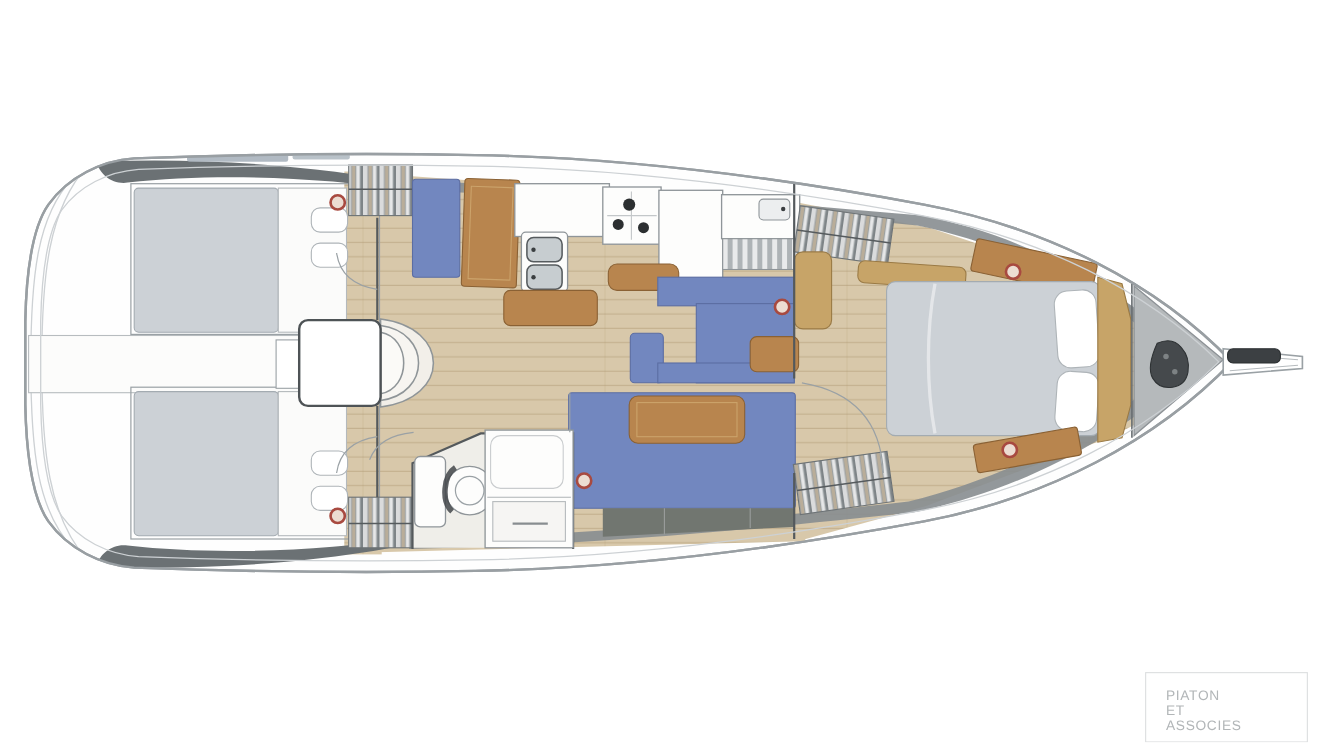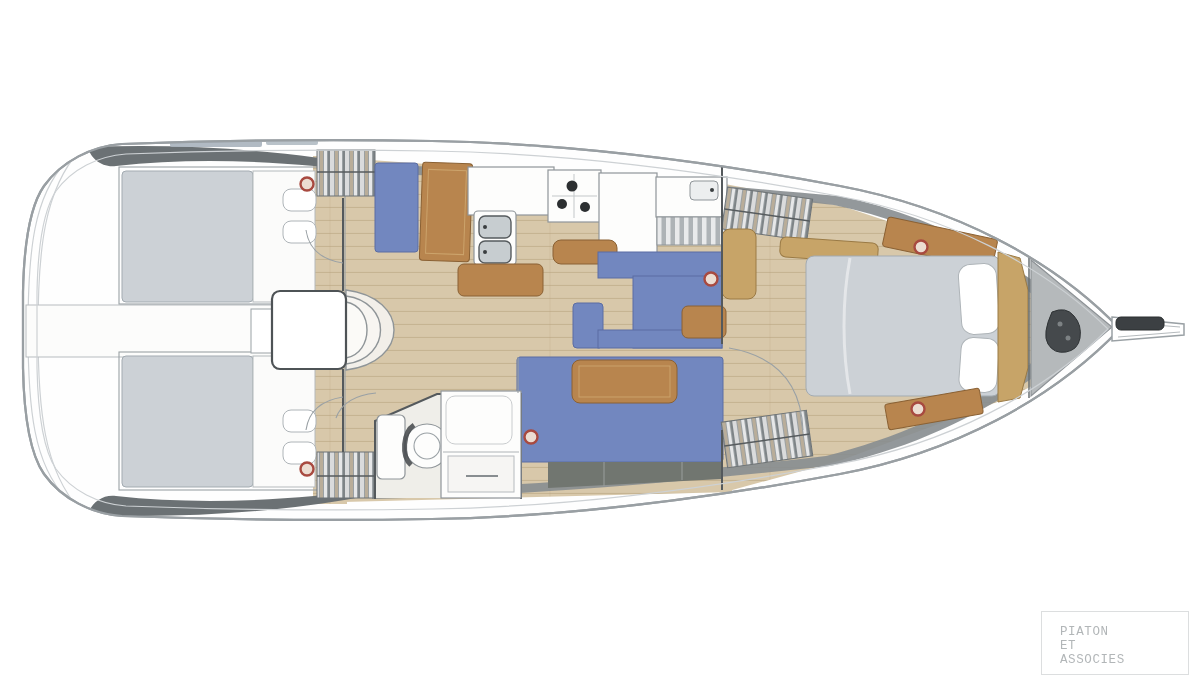--- a/index.html
+++ b/index.html
@@ -1,17 +1,17 @@
 <!DOCTYPE html>
 <html style="--background: #ffffff; --wood-floor: #d8c8aa; --wood-dark: #b8854e; --wood-mid: #c7a468; --upholstery-blue: #7287bf; --mattress-gray: #ccd1d6; --deck-shadow: #6b7174; --deck-band: #878d90; --locker-gray: #717670; --porthole-red: #a84a40; --anchor-gray: #b5b9bb; --anchor-dark: #45494c; --hull-stroke: #999fa3; --line-dark: #54595c; --watermark-gray: #b2b6b8;"><head>
 <meta charset="utf-8">
 <style>
   html,body{margin:0;padding:0;background:#fff;}
   .stage{position:relative;width:1200px;height:675px;background:var(--background,#fff);overflow:hidden;
-         font-family:Liberation Mono, monospace;}
+         font-family:Liberation Sans, sans-serif;}
   svg{position:absolute;left:0;top:0;}
   .hullfill{fill:#fefefe;stroke:var(--hull-stroke,#999fa3);stroke-width:2.2;}
   .hullstroke{fill:none;stroke:var(--hull-stroke,#999fa3);stroke-width:2.2;}
   .innerline{fill:none;stroke:#cdd1d4;stroke-width:1.2;}
   .wood{fill:url(#planks);}
   .woodD{fill:var(--wood-dark,#b8854e);stroke:#8a6134;stroke-width:1;}
   .woodM{fill:var(--wood-mid,#c7a468);stroke:#9a7a45;stroke-width:1;}
   .blue{fill:var(--upholstery-blue,#7287bf);stroke:#5b6da3;stroke-width:1;}
   .matt{fill:var(--mattress-gray,#ccd1d6);stroke:#a3abb1;stroke-width:1;}
   .ww{fill:#fdfdfc;stroke:#8f9599;stroke-width:1.2;}

